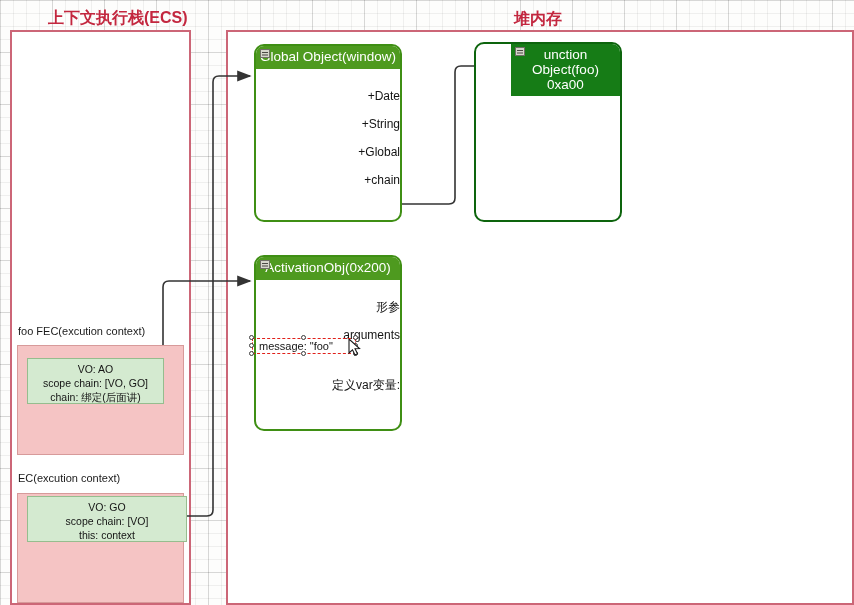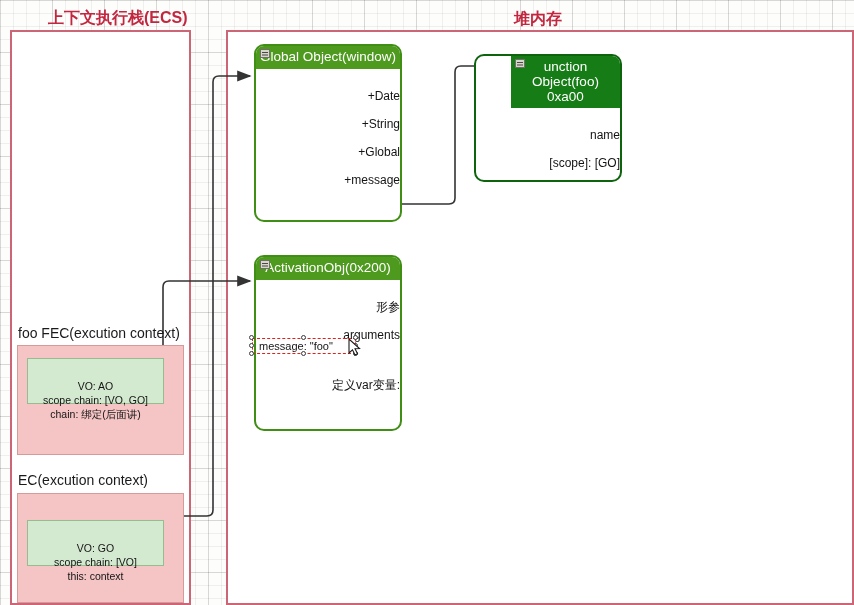--- a/index.html
+++ b/index.html
@@ -39,35 +39,35 @@
   }
   
   .pinkbox{
     position:absolute;
     background:#f5c4c4;
     border:1px solid #d79a9a;
     box-sizing:border-box;
   }
   .ec-caption{
     position:absolute;
-    font-size:14px;
+    font-size:11px;
     color:#1a1a1a;
     white-space:nowrap;
   }
   
   .greenbox{
     position:absolute;
     background:#d4ead0;
     border:1px solid #96bd8e;
     box-sizing:border-box;
     text-align:center;
     font-size:10.5px;
     line-height:14px;
     color:#141414;
-    padding-top:20px;
+    padding-top:3px;
   }
   
   .card{
     position:absolute;
     box-sizing:border-box;
     border-radius:10px;
     background:#ffffff;
     overflow:hidden;
   }
   .card.light{ border:2px solid #3f8f14; }
@@ -163,41 +163,35 @@
 
 <div class="card light" style="left:254px;top:44px;width:148px;height:178px;">
   <div class="card-head">
     <span class="collapse-icon"></span>
     <span>Global Object(window)</span>
   </div>
   <div class="card-body">
     <span>+Date</span><br>
     <span>+String</span><br>
     <span>+Global</span><br>
-    <span>+message</span>
+    <span>+chain</span>
     <span class="gap"></span>
     <br>
     <br>
     <br>
     <br>
     
   </div>
 </div>
 
-<div class="card dark" style="left:474px;top:54px;width:148px;height:128px;padding-left:35px;">
+<div class="card dark" style="left:474px;top:42px;width:148px;height:180px;padding-left:35px;">
   <div class="card-head" style="line-height:15px;padding-top:3px;">
     <span class="collapse-icon"></span>
     <span>unction Object(foo)</span><br>
     <span>0xa00</span>
-  </div>
-  <div class="card-body">
-    <span>name</span><br>
-    <span>[scope]: [GO]</span>
-    <span class="gap"></span>
-    <span>要执行的代码块</span>
   </div>
 </div>
 
 <div class="card light" style="left:254px;top:255px;width:148px;height:176px;">
   <div class="card-head">
     <span class="collapse-icon"></span>
     <span>ActivationObj(0x200)</span>
   </div>
   <div class="card-body">
     <span>形参</span><br>
@@ -226,17 +220,17 @@
 <div class="ec-caption" style="left:18px;top:325px;">foo FEC(excution context)</div>
 <div class="pinkbox" style="left:17px;top:345px;width:167px;height:110px;"></div>
 <div class="greenbox" style="left:27px;top:358px;width:137px;height:46px;">
   <span>VO: AO</span><br>
   <span>scope chain: [VO, GO]</span><br>
   <span>chain: 绑定(后面讲)</span>
 </div>
 
 <div class="ec-caption" style="left:18px;top:472px;">EC(excution context)</div>
 <div class="pinkbox" style="left:17px;top:493px;width:167px;height:110px;"></div>
-<div class="greenbox" style="left:27px;top:520px;width:137px;height:46px;">
+<div class="greenbox" style="left:27px;top:496px;width:160px;height:46px;">
   <span>VO: GO</span><br>
   <span>scope chain: [VO]</span><br>
   <span>this: context</span>
 </div>
 
 </body></html>

